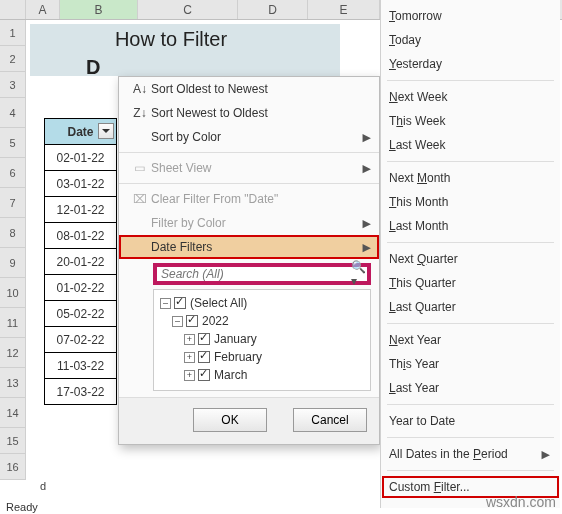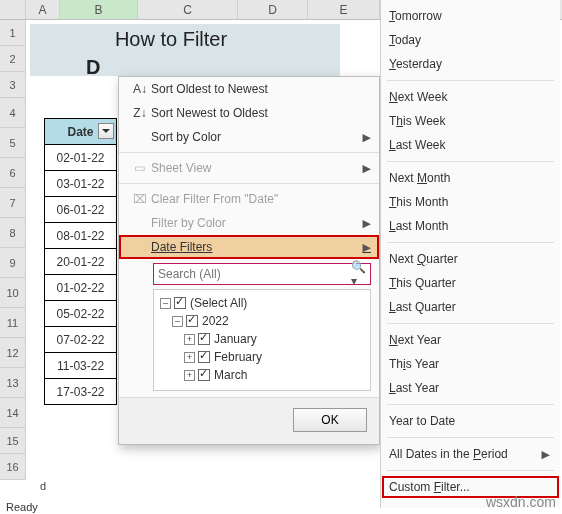--- a/index.html
+++ b/index.html
@@ -127,37 +127,38 @@
     font-size: 12px;
     color: #444;
   }
   .menu-item .mi-label { flex: 1; }
   .menu-item .mi-caret {
     font-size: 11px;
     color: #555;
   }
   .menu-item.disabled { color: #a0a0a0; }
   .menu-item.disabled .mi-icon { color: #b0b0b0; }
-  .menu-item.highlight { background: #f0cfa0; text-decoration: underline; }
+  .menu-item.highlight { background: #f0cfa0; }
   .menu-item.highlight-box {
     outline: 2px solid #d00000;
     outline-offset: -2px;
   }
   .menu-sep { height: 1px; background: #ddd; margin: 3px 0; }
   .search-row {
     margin: 4px 8px 4px 34px;
     position: relative;
   }
   .search-row input {
     width: 100%;
     height: 22px;
     padding: 2px 22px 2px 4px;
     font-size: 12px;
+    font-style: italic;
     color: #888;
-    border: 1px solid #be185d;
+    border: 4px solid #be185d;
   }
   .search-caret {
     position: absolute;
     right: 4px; top: 3px;
     width: 16px; height: 16px;
     display: flex; align-items: center; justify-content: center;
     color: #555;
     font-size: 12px;
   }
   .tree {
@@ -304,21 +305,21 @@
     <span class="filter-arrow"></span>
   </th>
       </tr>
   <tr>
         <td>02-01-22</td>
       </tr>
   <tr>
         <td>03-01-22</td>
       </tr>
   <tr>
-        <td>06-01-22</td>
+        <td>12-01-22</td>
       </tr>
   <tr>
         <td>08-01-22</td>
       </tr>
   <tr>
         <td>20-01-22</td>
       </tr>
   <tr>
         <td>01-02-22</td>
       </tr>
@@ -398,20 +399,21 @@
       <span>February</span>
     </div>
     <div class="tree-row" style="padding-left:24px">
       <span class="tree-exp">+</span>
       <span class="tree-chk checked"></span>
       <span>March</span>
     </div>
   </div>
   <div class="btn-row">
     <button class="btn">OK</button>
+    <button class="btn">Cancel</button>
   </div>
 </div>
 
 <div class="submenu" id="submenu">
     <div class="sub-item">
       <span><u>T</u>omorrow</span>
     </div>
     <div class="sub-item">
       <span><u>T</u>oday</span>
     </div>

